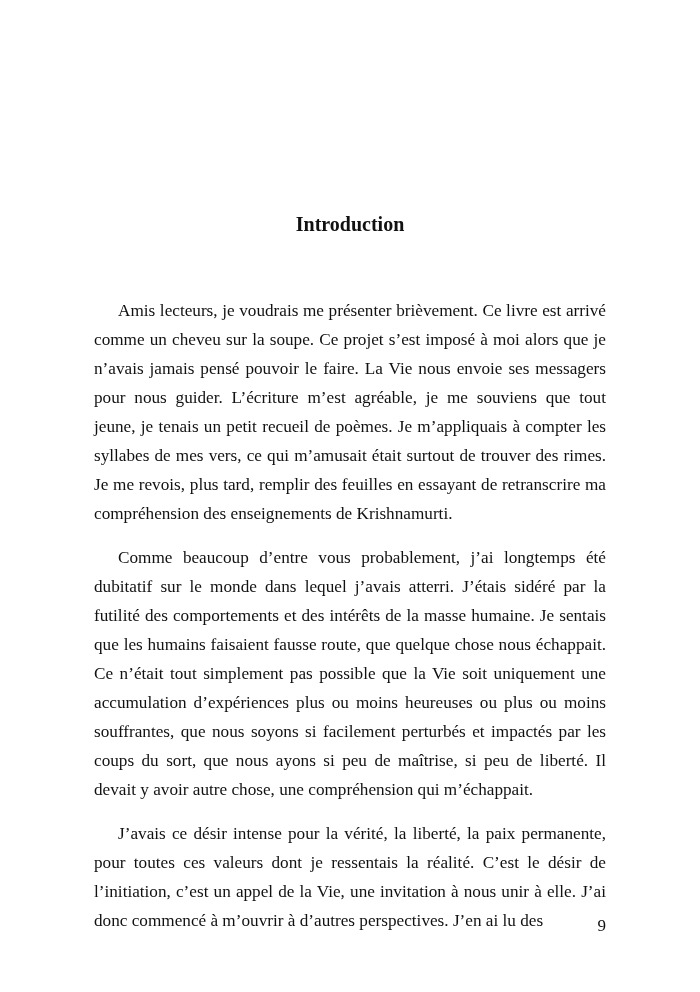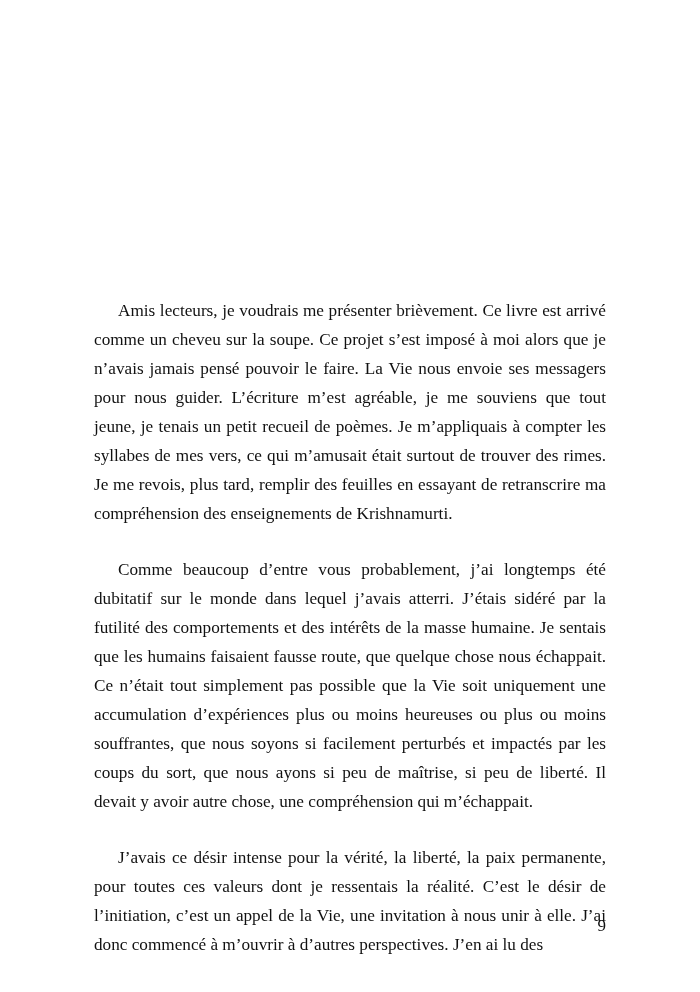--- a/index.html
+++ b/index.html
@@ -1,26 +1,27 @@
 <!DOCTYPE html>
 <html><head>
 <meta charset="utf-8">
 <style>
   html, body { margin: 0; padding: 0; background: #ffffff; }
   body { width: 700px; height: 992px; position: relative; overflow: hidden; }
   .page { position: absolute; left: 0; top: 0; width: 700px; height: 992px; background: #ffffff; color: #111; font-family: "Liberation Serif", serif; }
   .title { position: absolute; top: 199px; left: 0; width: 700px; text-align: center; font-weight: bold; font-size: 20px; line-height: 24px; }
   .body-text { position: absolute; left: 94px; width: 512px; top: 296px; }
   .para { margin: 0; font-size: 17.2px; line-height: 29px; text-align: justify; text-indent: 24px; }
-  .para + .para { margin-top: 27px; }
+  .para + .para { margin-top: 15px; }
   .page-number { position: absolute; top: 916px; right: 94px; font-size: 17px; line-height: 20px; }
 </style>
 </head>
 <body>
 
 <div class="page">
+  <h1 class="title">Introduction</h1>
   <div class="body-text">
     <p class="para">Amis lecteurs, je voudrais me présenter brièvement. Ce livre est arrivé comme un cheveu sur la soupe. Ce projet s’est imposé à moi alors que je n’avais jamais pensé pouvoir le faire. La Vie nous envoie ses messagers pour nous guider. L’écriture m’est agréable, je me souviens que tout jeune, je tenais un petit recueil de poèmes. Je m’appliquais à compter les syllabes de mes vers, ce qui m’amusait était surtout de trouver des rimes. Je me revois, plus tard, remplir des feuilles en essayant de retranscrire ma compréhension des enseignements de Krishnamurti.</p>
     <p class="para">Comme beaucoup d’entre vous probablement, j’ai longtemps été dubitatif sur le monde dans lequel j’avais atterri. J’étais sidéré par la futilité des comportements et des intérêts de la masse humaine. Je sentais que les humains faisaient fausse route, que quelque chose nous échappait. Ce n’était tout simplement pas possible que la Vie soit uniquement une accumulation d’expériences plus ou moins heureuses ou plus ou moins souffrantes, que nous soyons si facilement perturbés et impactés par les coups du sort, que nous ayons si peu de maîtrise, si peu de liberté. Il devait y avoir autre chose, une compréhension qui m’échappait.</p>
     <p class="para">J’avais ce désir intense pour la vérité, la liberté, la paix permanente, pour toutes ces valeurs dont je ressentais la réalité. C’est le désir de l’initiation, c’est un appel de la Vie, une invitation à nous unir à elle. J’ai donc commencé à m’ouvrir à d’autres perspectives. J’en ai lu des</p>
   </div>
   <div class="page-number">9</div>
 </div>
 
 </body></html>

